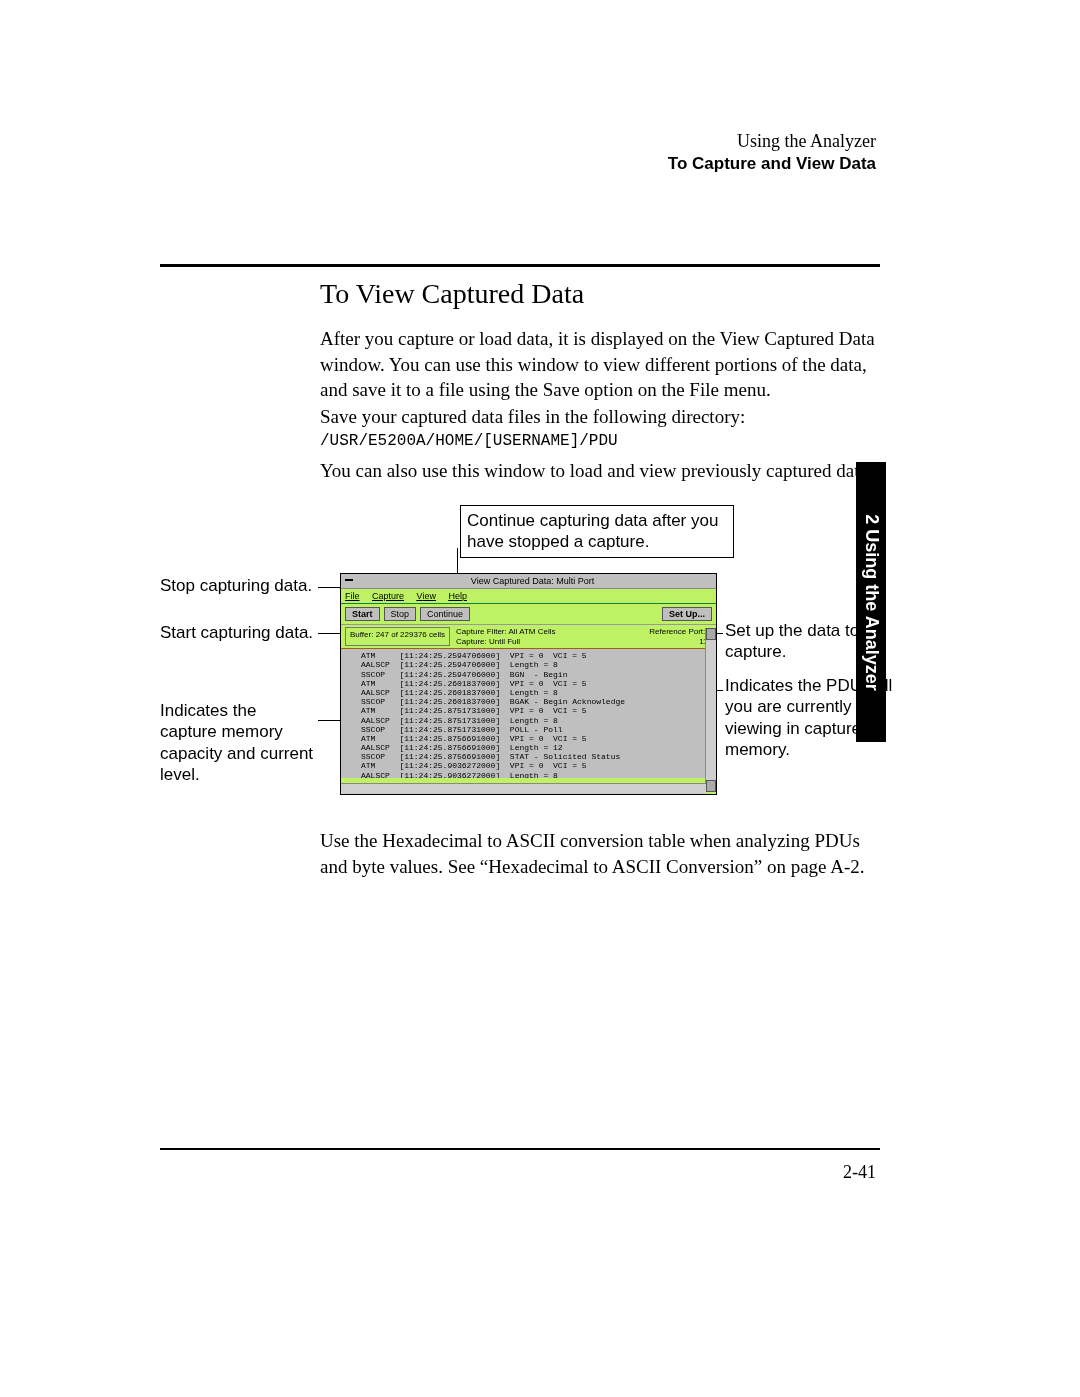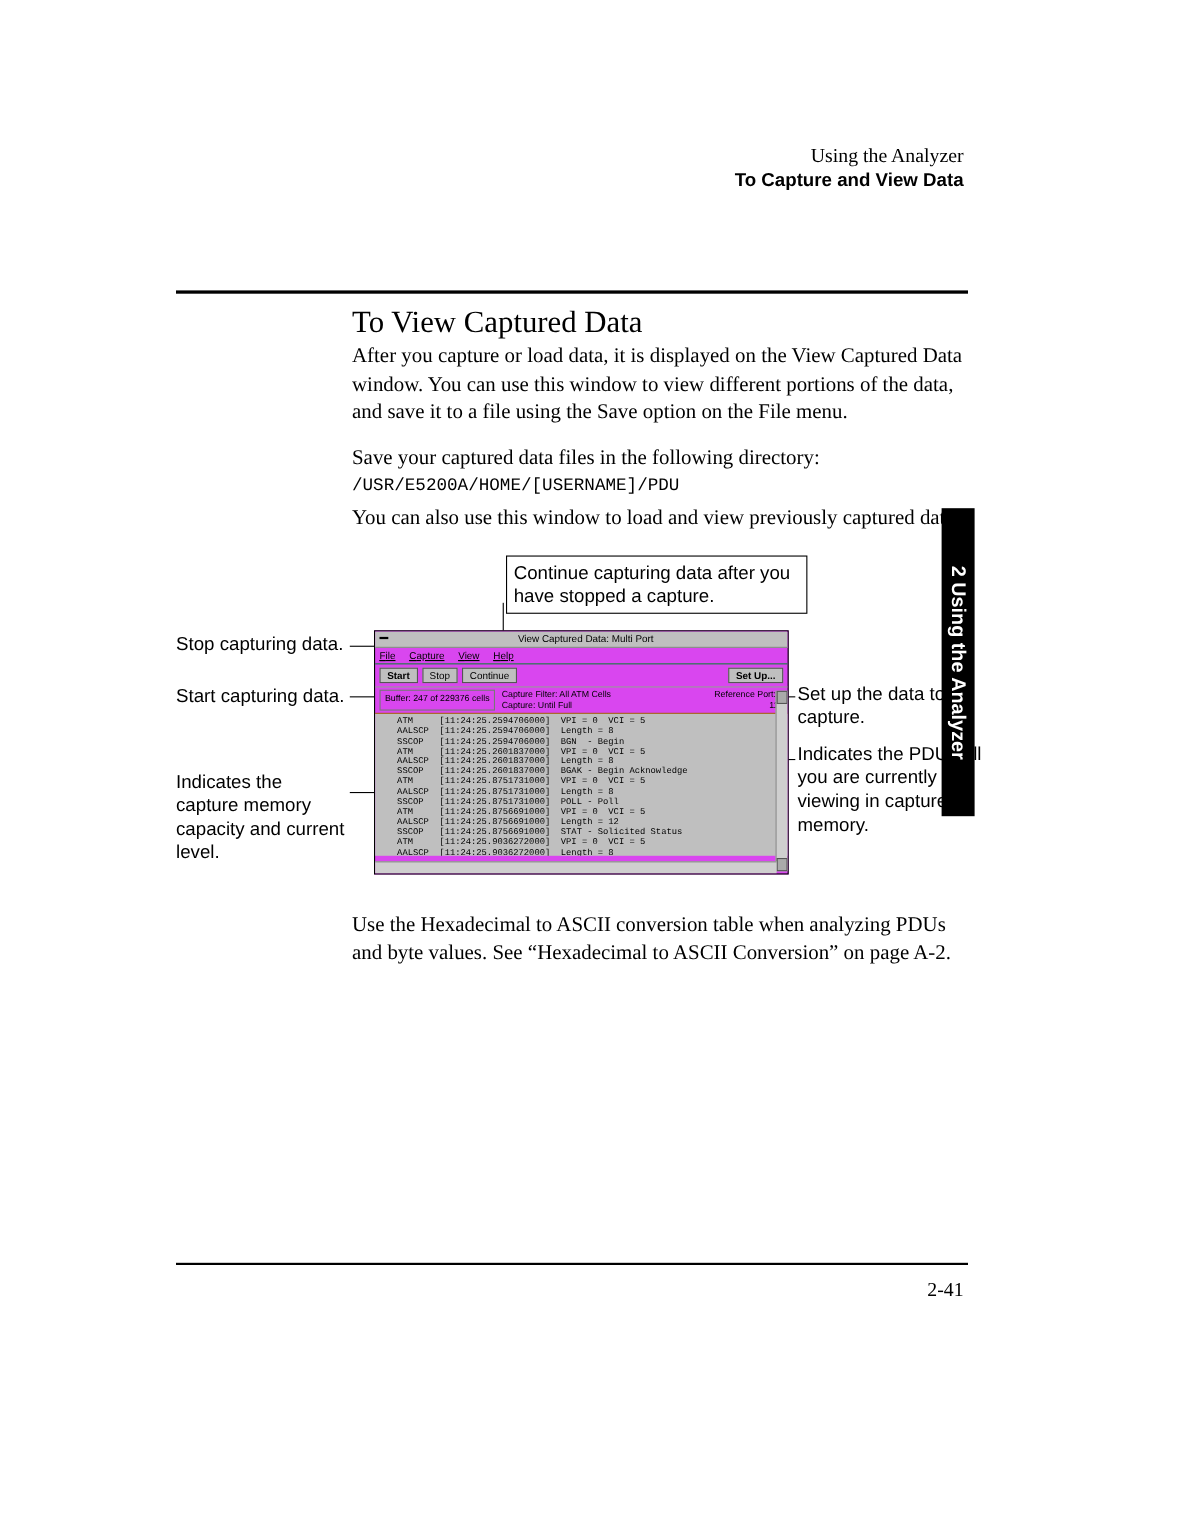--- a/index.html
+++ b/index.html
@@ -45,21 +45,21 @@
     font-size: 28px;
     font-family: "Times New Roman", Times, serif;
   }
   .body-text {
     position: absolute;
     left: 320px;
     width: 560px;
     font-size: 19px;
     line-height: 1.35;
   }
-  .p1 { top: 311px; }
+  .p1 { top: 326px; }
   .p2 { top: 404px; }
   .code-line {
     position: absolute;
     left: 320px;
     top: 432px;
     font-family: "Courier New", monospace;
     font-size: 16px;
   }
   .p3 { top: 458px; }
   .figure-area {
@@ -100,21 +100,21 @@
   .ln5 { top: 138px; left: 538px; width: 25px; height: 1px; } 
   .ln6 { top: 195px; left: 545px; width: 18px; height: 1px; } 
 
   
   .window {
     position: absolute;
     top: 78px;
     left: 180px;
     width: 375px;
     height: 220px;
-    background: #d946ef;
+    background: #bef264;
     border: 1px solid #000;
     font-family: Arial, Helvetica, sans-serif;
     font-size: 9px;
     color: #000;
     overflow: hidden;
   }
   .titlebar {
     background: #bfbfbf;
     border-bottom: 1px solid #888;
     padding: 2px 4px;

